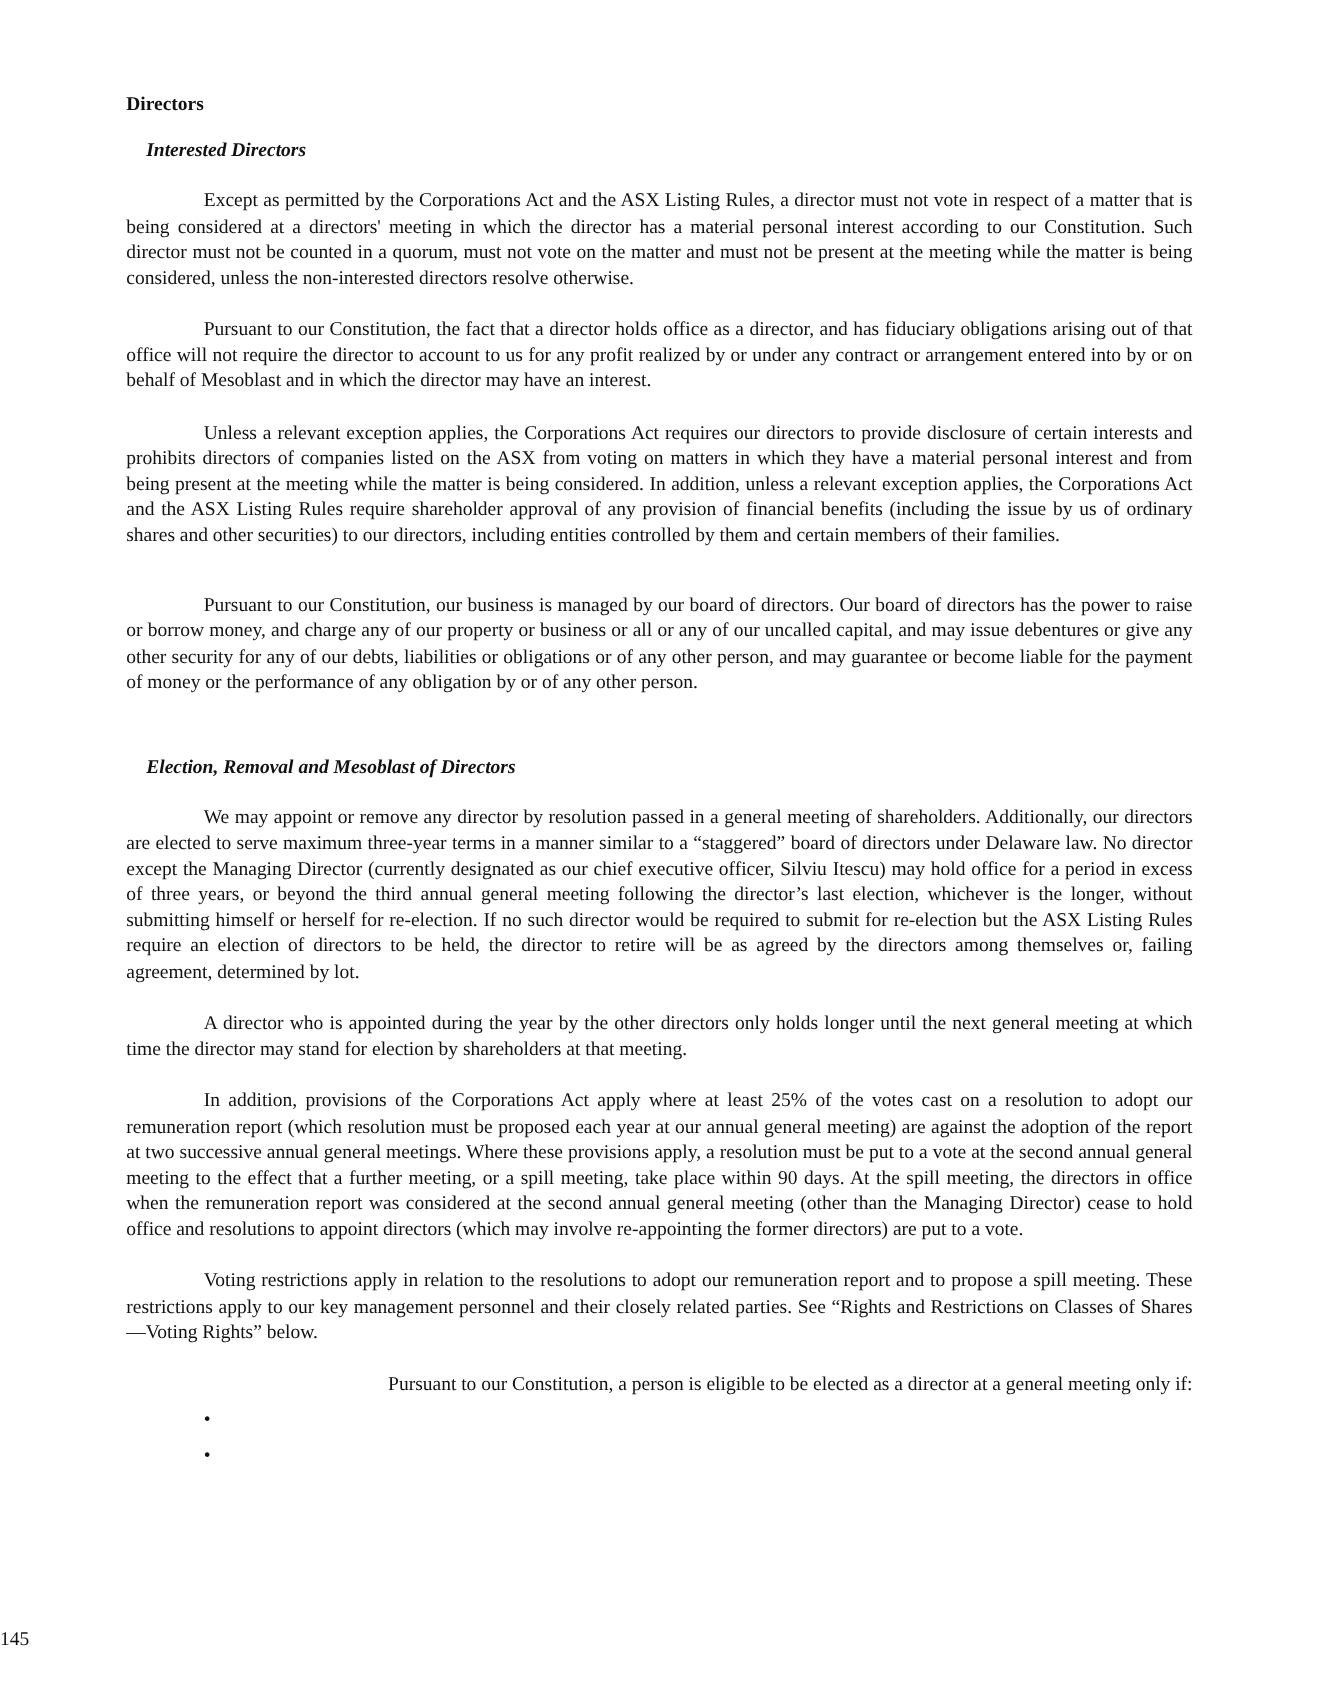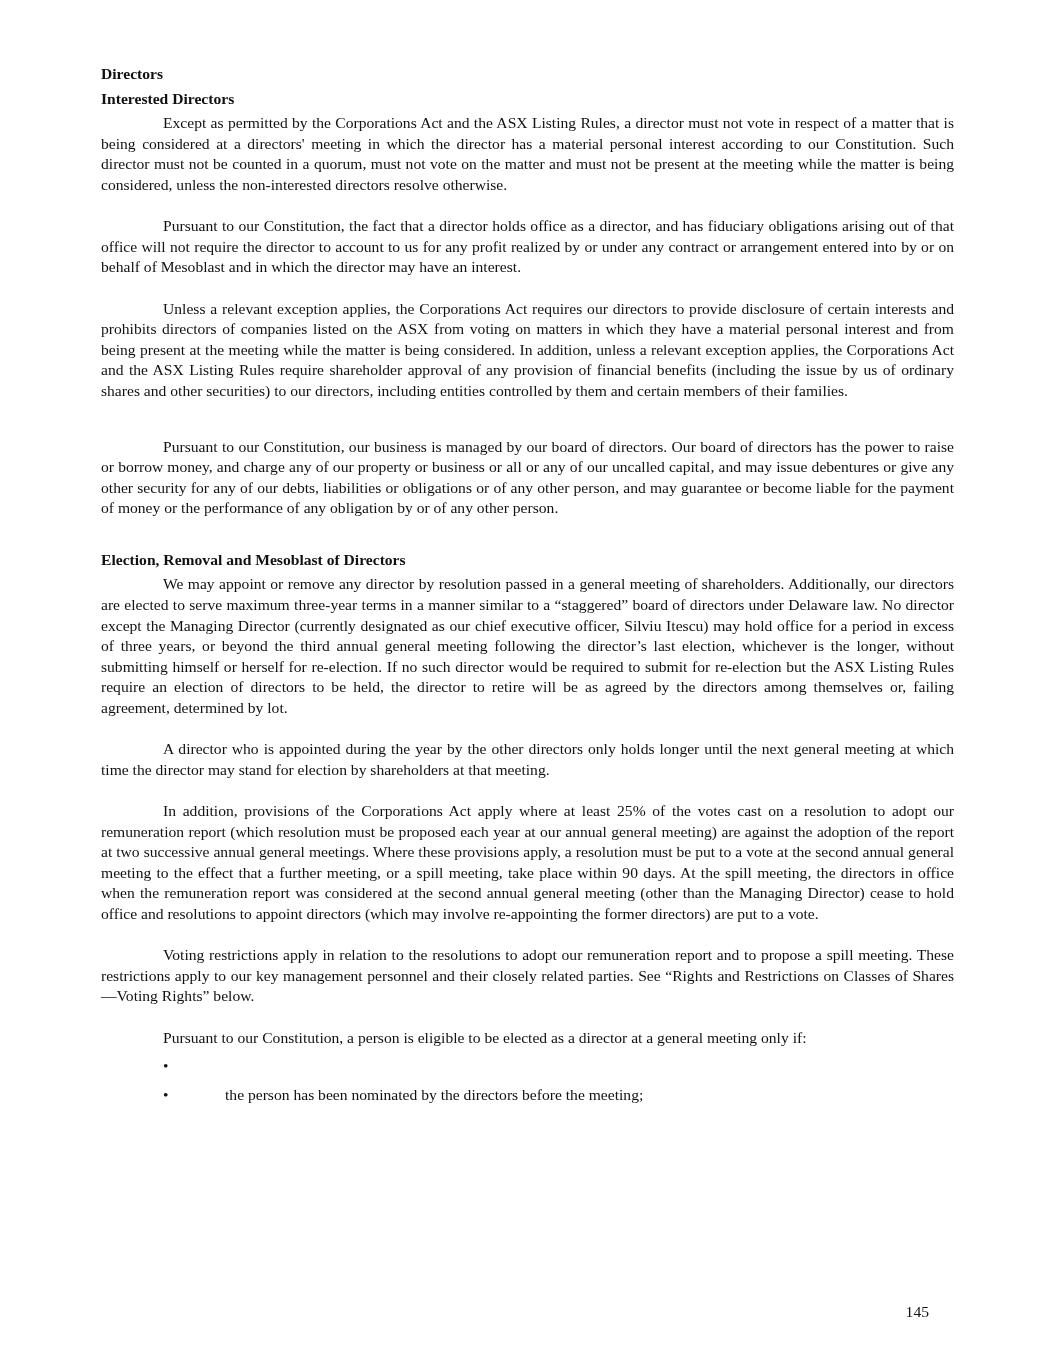--- a/index.html
+++ b/index.html
@@ -13,31 +13,32 @@
       position: relative;
       overflow: hidden;
       font-family: "Liberation Serif", "DejaVu Serif", serif;
       color: #111111;
       font-size: 15.6px;
       line-height: 20.6px;
     }
     .page {
       position: absolute;
       left: 101px;
-      top: 64px;
+      top: 74px;
       width: 853px;
     }
     .h-main {
       font-weight: bold;
       margin: 0 0 4px 0;
       height: 20.6px;
     }
     .h-sub {
       font-weight: bold;
-      margin: 0;
+      font-style: italic;
+      margin: 16px;
       height: 20.6px;
     }
     p.para {
       margin: 0;
       text-align: justify;
       text-indent: 62px;
     }
     p.para.last-line-left {
       text-align-last: left;
     }
@@ -56,27 +57,28 @@
       flex: 0 0 124px;
     }
     .bullet-text {
       flex: 1 1 auto;
       text-align: justify;
       text-align-last: left;
     }
     .lead-in {
       margin: 0;
       text-indent: 62px;
+      text-align: right;
     }
     .page-number {
       position: absolute;
       top: 1302px;
       left: 0;
       width: 929px;
-      text-align: right;
+      text-align: left;
     }
   </style>
 </head>
 <body>
 
 <div class="page">
 
   <div class="h-main">Directors</div>
 
   <div class="h-sub">Interested Directors</div>
@@ -104,18 +106,17 @@
   <div class="gap-m"></div>
   <p class="lead-in">Pursuant to our Constitution, a person is eligible to be elected as a director at a general meeting only if:</p>
   <div class="gap-s" style="height:8px"></div>
 
   <div class="bullet-row">
     <span class="bullet-mark">•</span>
   </div>
   <div class="gap-s" style="height:8px"></div>
   <div class="bullet-row">
     <span class="bullet-mark">•</span>
-    <span class="bullet-text">the person has been nominated by the directors before the meeting;</span>
   </div>
 
 </div>
 
 <div class="page-number">145</div>
 
 </body></html>

